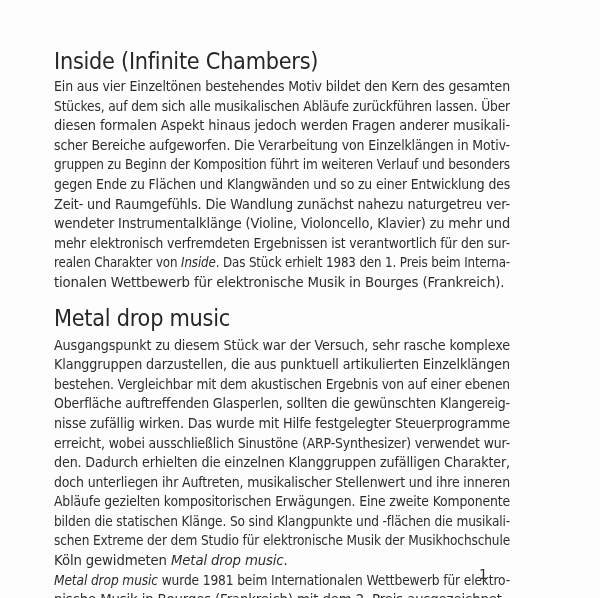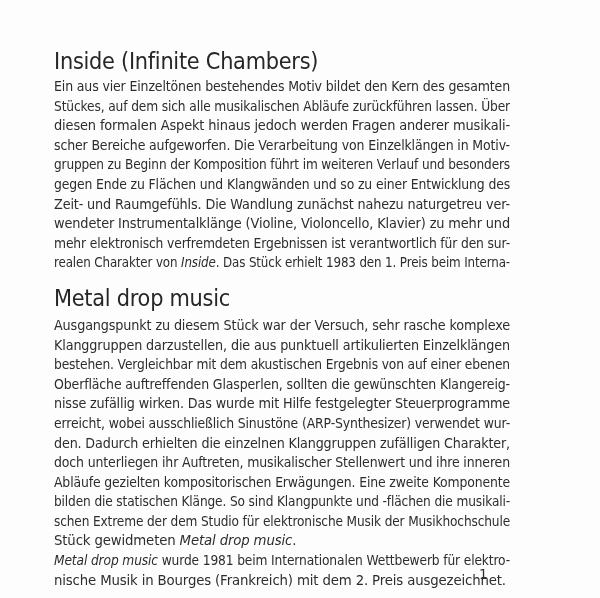--- a/index.html
+++ b/index.html
@@ -37,32 +37,33 @@
       <span class="line" style="width: 483.172px; transform: scaleX(0.943764);"><span>Ein aus vier Einzeltönen bestehendes Motiv bildet den Kern des gesamten</span></span>
       <span class="line" style="width: 494.734px; transform: scaleX(0.921707);"><span>Stückes, auf dem sich alle musikalischen Abläufe zurückführen lassen. Über</span></span>
       <span class="line" style="width: 467.234px; transform: scaleX(0.975956);"><span>diesen formalen Aspekt hinaus jedoch werden Fragen anderer musikali-</span></span>
       <span class="line" style="width: 483.516px; transform: scaleX(0.943093);"><span>scher Bereiche aufgeworfen. Die Verarbeitung von Einzelklängen in Motiv-</span></span>
       <span class="line" style="width: 500.625px; transform: scaleX(0.910861);"><span>gruppen zu Beginn der Komposition führt im weiteren Verlauf und besonders</span></span>
       <span class="line" style="width: 487.609px; transform: scaleX(0.935175);"><span>gegen Ende zu Flächen und Klangwänden und so zu einer Entwicklung des</span></span>
       <span class="line" style="width: 472.797px; transform: scaleX(0.964473);"><span>Zeit- und Raumgefühls. Die Wandlung zunächst nahezu naturgetreu ver-</span></span>
       <span class="line" style="width: 468.375px; transform: scaleX(0.973579);"><span>wendeter Instrumentalklänge (Violine, Violoncello, Klavier) zu mehr und</span></span>
       <span class="line" style="width: 491.391px; transform: scaleX(0.927979);"><span>mehr elektronisch verfremdeten Ergebnissen ist verantwortlich für den sur-</span></span>
       <span class="line" style="width: 509.125px; transform: scaleX(0.895654);"><span>realen Charakter von </span><em>Inside</em><span>. Das Stück erhielt 1983 den 1. Preis beim Interna-</span></span>
+      <span class="line last"><span>tionalen Wettbewerb für elektronische Musik in Bourges (Frankreich).</span></span>
     </div>
   <h2 class="section-2-title">Metal drop music</h2>
   <div>
       <span class="line" style="width: 473.031px; transform: scaleX(0.963996);"><span>Ausgangspunkt zu diesem Stück war der Versuch, sehr rasche komplexe</span></span>
       <span class="line" style="width: 473.344px; transform: scaleX(0.963359);"><span>Klanggruppen darzustellen, die aus punktuell artikulierten Einzelklängen</span></span>
       <span class="line" style="width: 494.359px; transform: scaleX(0.922406);"><span>bestehen. Vergleichbar mit dem akustischen Ergebnis von auf einer ebenen</span></span>
       <span class="line" style="width: 483.188px; transform: scaleX(0.943733);"><span>Oberfläche auftreffenden Glasperlen, sollten die gewünschten Klangereig-</span></span>
       <span class="line" style="width: 474.375px; transform: scaleX(0.961265);"><span>nisse zufällig wirken. Das wurde mit Hilfe festgelegter Steuerprogramme</span></span>
       <span class="line" style="width: 487.094px; transform: scaleX(0.936165);"><span>erreicht, wobei ausschließlich Sinustöne (ARP-Synthesizer) verwendet wur-</span></span>
       <span class="line" style="width: 476.016px; transform: scaleX(0.957952);"><span>den. Dadurch erhielten die einzelnen Klanggruppen zufälligen Charakter,</span></span>
       <span class="line" style="width: 483.719px; transform: scaleX(0.942697);"><span>doch unterliegen ihr Auftreten, musikalischer Stellenwert und ihre inneren</span></span>
       <span class="line" style="width: 487.422px; transform: scaleX(0.935535);"><span>Abläufe gezielten kompositorischen Erwägungen. Eine zweite Komponente</span></span>
       <span class="line" style="width: 497.344px; transform: scaleX(0.916871);"><span>bilden die statischen Klänge. So sind Klangpunkte und -flächen die musikali-</span></span>
       <span class="line" style="width: 498.125px; transform: scaleX(0.915433);"><span>schen Extreme der dem Studio für elektronische Musik der Musikhochschule</span></span>
-      <span class="line last"><span>Stück gewidmeten </span><em>Metal drop music</em><span>.</span></span>
+      <span class="line last"><span>Köln gewidmeten </span><em>Metal drop music</em><span>.</span></span>
       <span class="line" style="width: 493.953px; transform: scaleX(0.923165);"><em>Metal drop music</em><span> wurde 1981 beim Internationalen Wettbewerb für elektro-</span></span>
       <span class="line last"><span>nische Musik in Bourges (Frankreich) mit dem 2. Preis ausgezeichnet.</span></span>
     </div>
 </div>
 <div class="page-number">1</div>
 
 </body></html>

